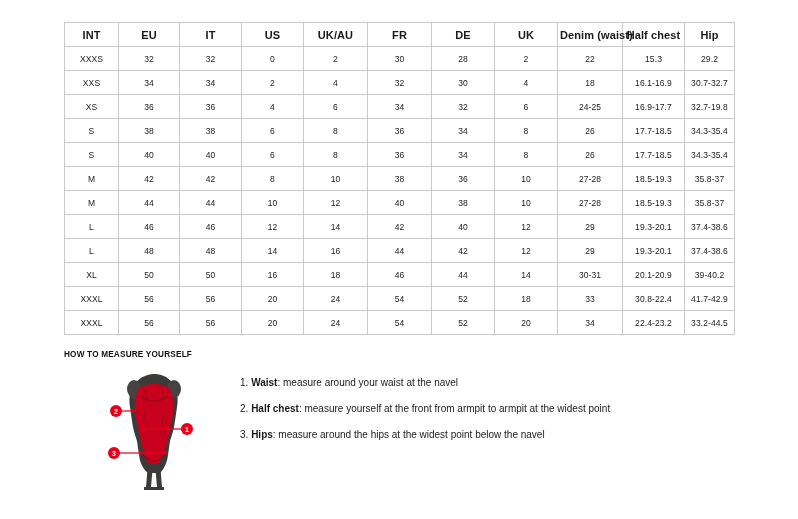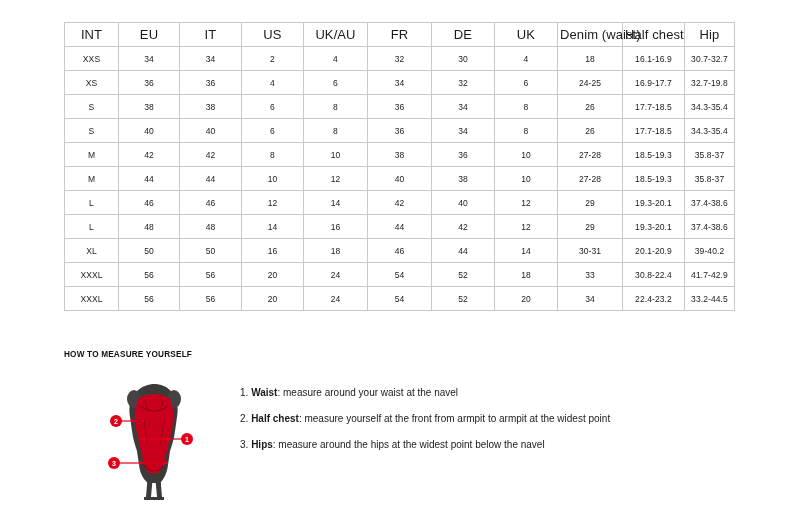--- a/index.html
+++ b/index.html
@@ -41,22 +41,22 @@
     text-align: center;
     vertical-align: middle;
     font-size: 8.5px;
     font-weight: normal;
     color: #1a1a1a;
     padding: 0 2px;
     white-space: nowrap;
     letter-spacing: 0.1px;
   }
   table.size-table th {
-    font-size: 13px;
-    font-weight: normal;
+    font-size: 11px;
+    font-weight: bold;
   }
 
   
   col.c0 { width: 54px; }
   col.c1 { width: 61px; }
   col.c2 { width: 62px; }
   col.c3 { width: 62px; }
   col.c4 { width: 64px; }
   col.c5 { width: 64px; }
   col.c6 { width: 63px; }
@@ -70,21 +70,21 @@
     position: absolute;
     left: 64px;
     top: 350px;
     width: 680px;
   }
   .howto-title {
     font-size: 8.2px;
     font-weight: bold;
     letter-spacing: 0.2px;
     color: #111111;
-    margin-bottom: 14px;
+    margin-bottom: 4px;
   }
 
   .howto-body {
     position: relative;
     height: 140px;
   }
 
   .figure {
     position: absolute;
     left: 24px;
@@ -144,20 +144,33 @@
           <th>FR</th>
           <th>DE</th>
           <th>UK</th>
           <th>Denim (waist)</th>
           <th>Half chest</th>
           <th>Hip</th>
         </tr>
       </thead>
       <tbody>
         <tr>
+          <td>XXXS</td>
+          <td>32</td>
+          <td>32</td>
+          <td>0</td>
+          <td>2</td>
+          <td>30</td>
+          <td>28</td>
+          <td>2</td>
+          <td>22</td>
+          <td>15.3</td>
+          <td>29.2</td>
+        </tr>
+        <tr>
           <td>XXS</td>
           <td>34</td>
           <td>34</td>
           <td>2</td>
           <td>4</td>
           <td>32</td>
           <td>30</td>
           <td>4</td>
           <td>18</td>
           <td>16.1-16.9</td>

